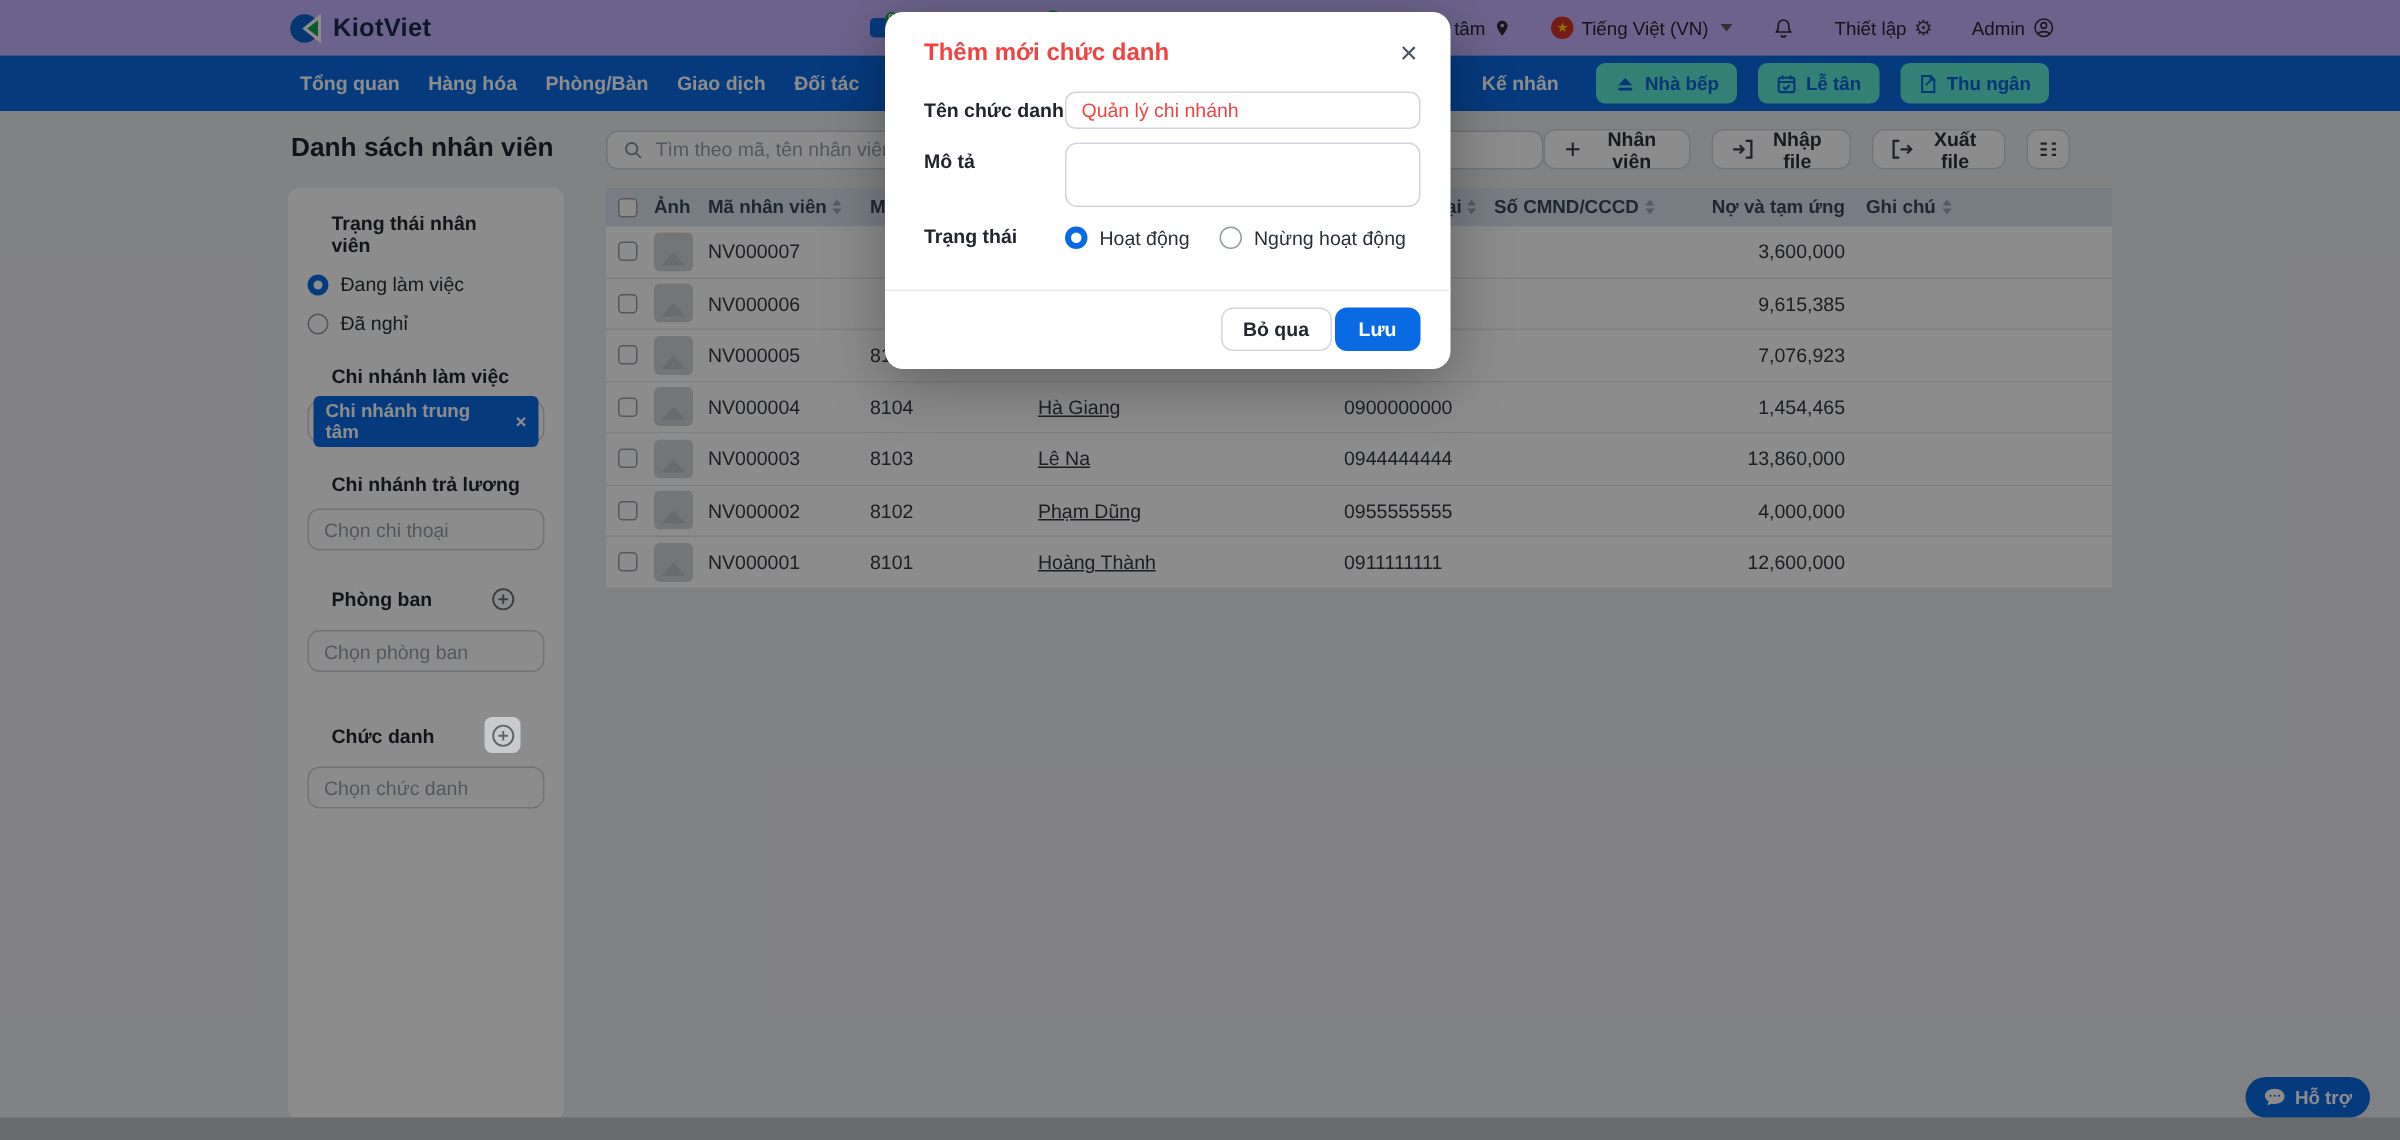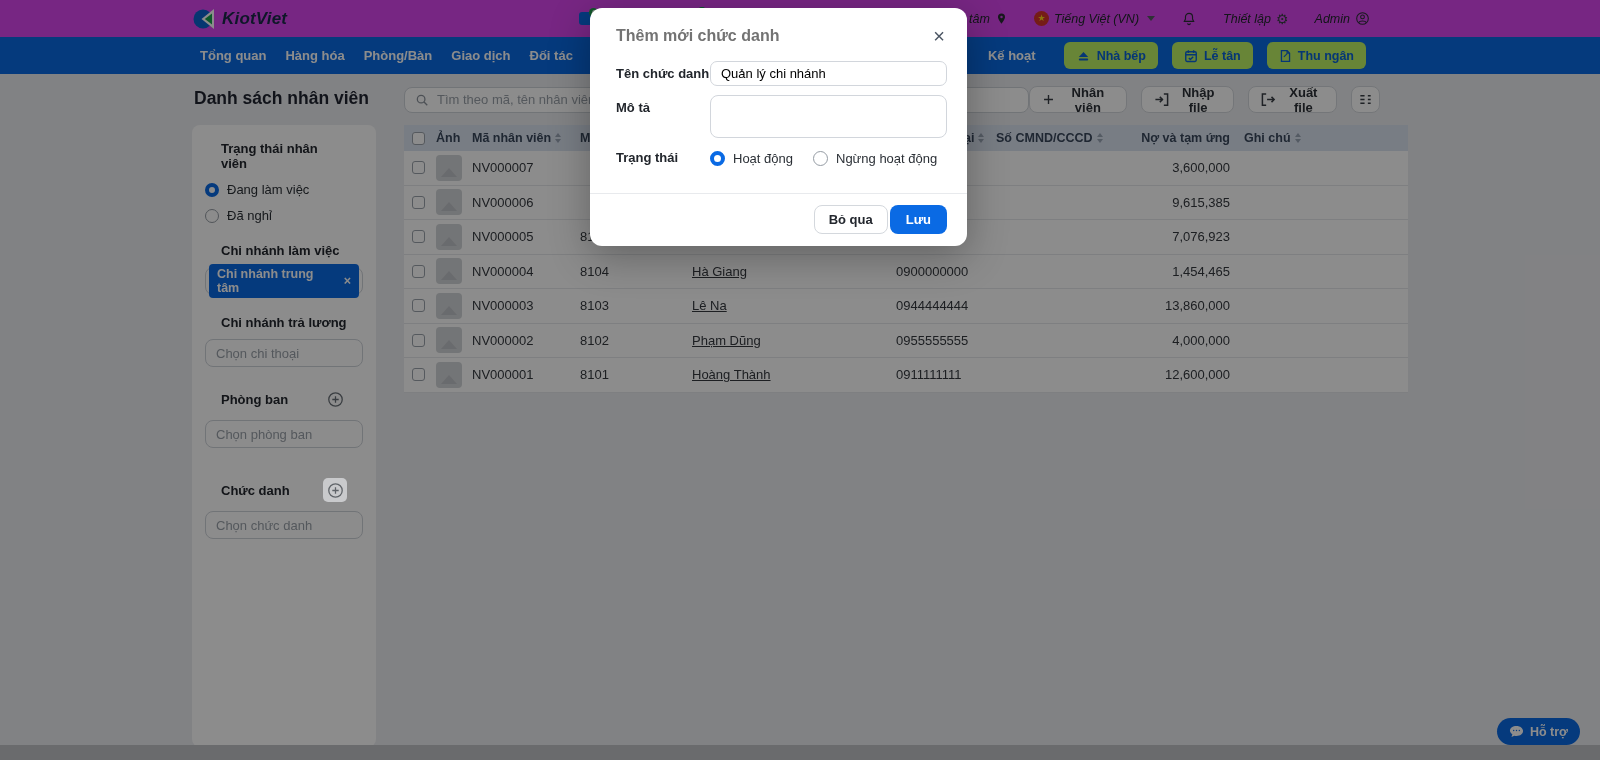--- a/index.html
+++ b/index.html
@@ -10,21 +10,21 @@
     --page-bg:#ecedf0;
     --thead-bg:#dbe3f1;
   }
   *{box-sizing:border-box;margin:0;padding:0;}
   html,body{width:1600px;height:760px;overflow:hidden;}
   body{font-family:"Liberation Sans","DejaVu Sans",sans-serif;font-size:13px;color:#2c3137;background:#c9cbce;}
   .app{position:relative;width:1600px;height:760px;background:var(--page-bg);overflow:hidden;}
   .container{width:1216px;margin:0 auto;}
 
   
-  .topbar{height:37px;background:#d946ef;font-style:italic;}
+  .topbar{height:37px;background:#c4b5fd;}
   .topbar-inner{height:37px;display:flex;align-items:center;}
   .brand{display:flex;align-items:center;gap:6px;}
   .brand-text{font-size:17px;font-weight:700;color:#1b2a4a;letter-spacing:.2px;}
   .pay{display:flex;align-items:center;gap:7px;margin-left:292px;font-size:12.5px;font-weight:700;color:#23272e;cursor:pointer;}
   .payicon{position:relative;width:14px;height:13px;background:var(--primary);border-radius:3px;}
   .payicon .badge{position:absolute;top:-4px;right:-5px;width:9px;height:9px;background:#21a04f;border-radius:50%;color:#fff;font-size:7px;line-height:9px;text-align:center;font-weight:700;}
   .moneybag{position:relative;width:16px;height:17px;margin-left:26px;background:#1aa053;border-radius:45% 45% 50% 50%;color:#fff;font-size:10px;font-weight:700;display:flex;align-items:center;justify-content:center;cursor:pointer;}
   .moneybag::before{content:"";position:absolute;top:-3px;left:5px;width:6px;height:4px;background:#1aa053;border-radius:2px;}
   .top-right{margin-left:auto;margin-right:38px;display:flex;align-items:center;gap:26px;}
   .top-item{display:flex;align-items:center;gap:5px;font-size:12.5px;color:#23272e;cursor:pointer;white-space:nowrap;}
@@ -32,21 +32,21 @@
   .caret{width:0;height:0;border-left:4px solid transparent;border-right:4px solid transparent;border-top:5px solid #555a61;margin-left:3px;}
   .gear{font-size:14px;color:#3a3f46;}
 
   
   .navbar{height:37px;background:var(--primary);}
   .nav-inner{height:37px;display:flex;align-items:center;}
   .nav-items{display:flex;align-items:center;gap:19px;padding-left:8px;}
   .nav-item{color:#fff;font-weight:700;font-size:13px;white-space:nowrap;cursor:pointer;}
   .nav-item:last-child{margin-left:183px;}
   .quick-btns{margin-left:auto;margin-right:42px;display:flex;gap:14px;}
-  .quick-btn{display:flex;align-items:center;gap:6px;height:27px;padding:0 12px;background:#bef264;border:none;border-radius:6px;color:#0a63d6;font-weight:700;font-size:12.5px;cursor:pointer;}
+  .quick-btn{display:flex;align-items:center;gap:6px;height:27px;padding:0 12px;background:#5eead4;border:none;border-radius:6px;color:#0a63d6;font-weight:700;font-size:12.5px;cursor:pointer;}
 
   
   .page{padding-top:12px;}
   .page-inner{display:flex;gap:28px;}
   .sidebar{width:184px;flex:none;}
   .side-title{font-size:17.5px;font-weight:700;color:#1f2430;margin:2px 0 16px 2px;}
   .filter-card{background:#fff;border-radius:8px;padding:16px 13px;height:622px;}
   .f-label{font-weight:700;font-size:13px;color:#23272e;}
   .f-row{display:flex;justify-content:space-between;align-items:center;margin:20px 16px 9px;}
   .f-row.first{margin-top:0;}
@@ -95,26 +95,26 @@
   .cell{white-space:nowrap;overflow:hidden;color:#35393f;}
 
   
   .bottom-strip{position:absolute;left:0;right:0;bottom:0;height:15px;background:#c2c4c7;}
   .support-btn{position:absolute;right:20px;bottom:15px;height:27px;display:flex;align-items:center;gap:6px;background:var(--primary);border:none;border-radius:14px;padding:0 12px;color:#fff;font-weight:700;font-size:12.5px;cursor:pointer;font-family:inherit;}
 
   
   .overlay{position:absolute;inset:0;background:rgba(0,0,0,0.45);z-index:40;}
   .modal{position:absolute;left:590px;top:8px;width:377px;height:238px;background:#fff;border-radius:12px;z-index:50;box-shadow:0 10px 40px rgba(0,0,0,.3);display:flex;flex-direction:column;}
   .modal-head{display:flex;align-items:center;justify-content:space-between;padding:19px 22px 0 26px;}
-  .modal-title{font-size:16px;font-weight:700;color:#737373;text-align:right;}
+  .modal-title{font-size:16px;font-weight:700;color:#ef4444;text-align:right;}
   .modal-close{border:none;background:none;font-size:20px;line-height:16px;color:#4b5563;cursor:pointer;font-family:inherit;}
   .modal-body{padding:16px 20px 0 26px;}
   .m-row{display:flex;align-items:flex-start;margin-bottom:9px;}
   .m-label{width:94px;flex:none;font-weight:700;font-size:13px;color:#22262c;padding-top:5px;}
-  .m-input{flex:1;height:25px;border:1px solid #d2d6dc;border-radius:7px;padding:4px 10px;font-size:13px;color:#000000;outline:none;font-family:inherit;}
+  .m-input{flex:1;height:25px;border:1px solid #d2d6dc;border-radius:7px;padding:4px 10px;font-size:13px;color:#ef4444;outline:none;font-family:inherit;}
   .m-textarea{flex:1;height:43px;border:1px solid #d2d6dc;border-radius:8px;padding:6px 10px;font-size:13px;resize:none;outline:none;font-family:inherit;}
   .m-radios{display:flex;align-items:center;gap:20px;padding-top:4px;}
   .m-radio{display:flex;align-items:center;gap:8px;font-size:13px;color:#2b3036;cursor:pointer;}
   .m-radio .radio{width:15px;height:15px;}
   .modal-foot{margin-top:auto;border-top:1px solid #e8eaed;padding:11px 20px 12px;display:flex;justify-content:flex-end;gap:2px;}
   .btn-cancel{background:#fff;border:1px solid #d4d8dd;border-radius:8px;padding:6px 14px;font-size:13px;font-weight:700;color:#23272e;cursor:pointer;font-family:inherit;}
   .btn-save{background:var(--primary);border:none;border-radius:8px;padding:6px 16px;font-size:13px;font-weight:700;color:#fff;cursor:pointer;font-family:inherit;}
 
   svg{display:block;}
 </style>
@@ -189,21 +189,21 @@
     <div class="container nav-inner">
       <div class="nav-items" id="navItems">
           <span class="nav-item">Tổng quan</span>
           <span class="nav-item">Hàng hóa</span>
           <span class="nav-item">Phòng/Bàn</span>
           <span class="nav-item">Giao dịch</span>
           <span class="nav-item">Đối tác</span>
           <span class="nav-item">Nhân viên</span>
           <span class="nav-item">Sổ quỹ</span>
           <span class="nav-item">Báo cáo</span>
-          <span class="nav-item">Kế hoạt</span>
+          <span class="nav-item">Kế nhân</span>
         </div>
       <div class="quick-btns" id="quickBtns">
           <button class="quick-btn">
             <span>
               <svg width="15" height="15" viewBox="0 0 16 16">
                 <path d="M3 9.5 8 4.2l5 5.3z" fill="#0a63d6"></path>
                 <rect x="3" y="11.2" width="10" height="2" rx="1" fill="#0a63d6"></rect>
               </svg>
             </span>
             <span>Nhà bếp</span>

